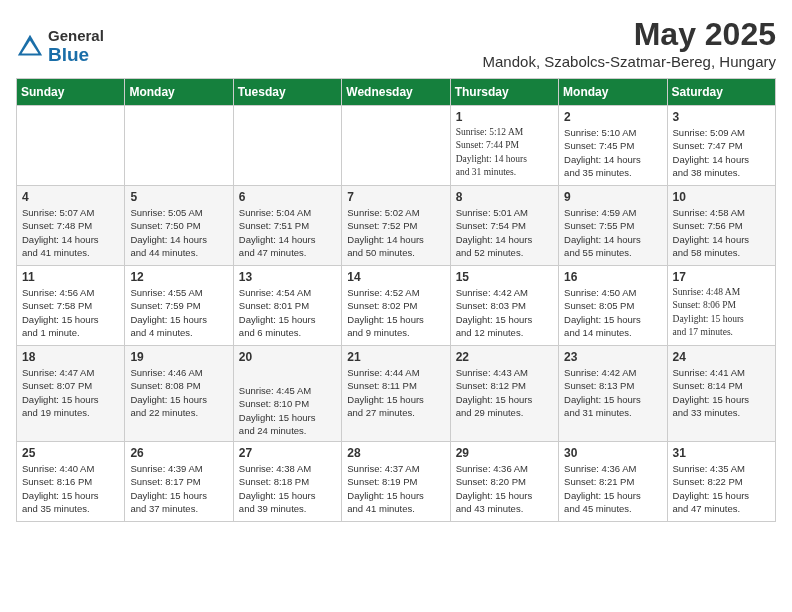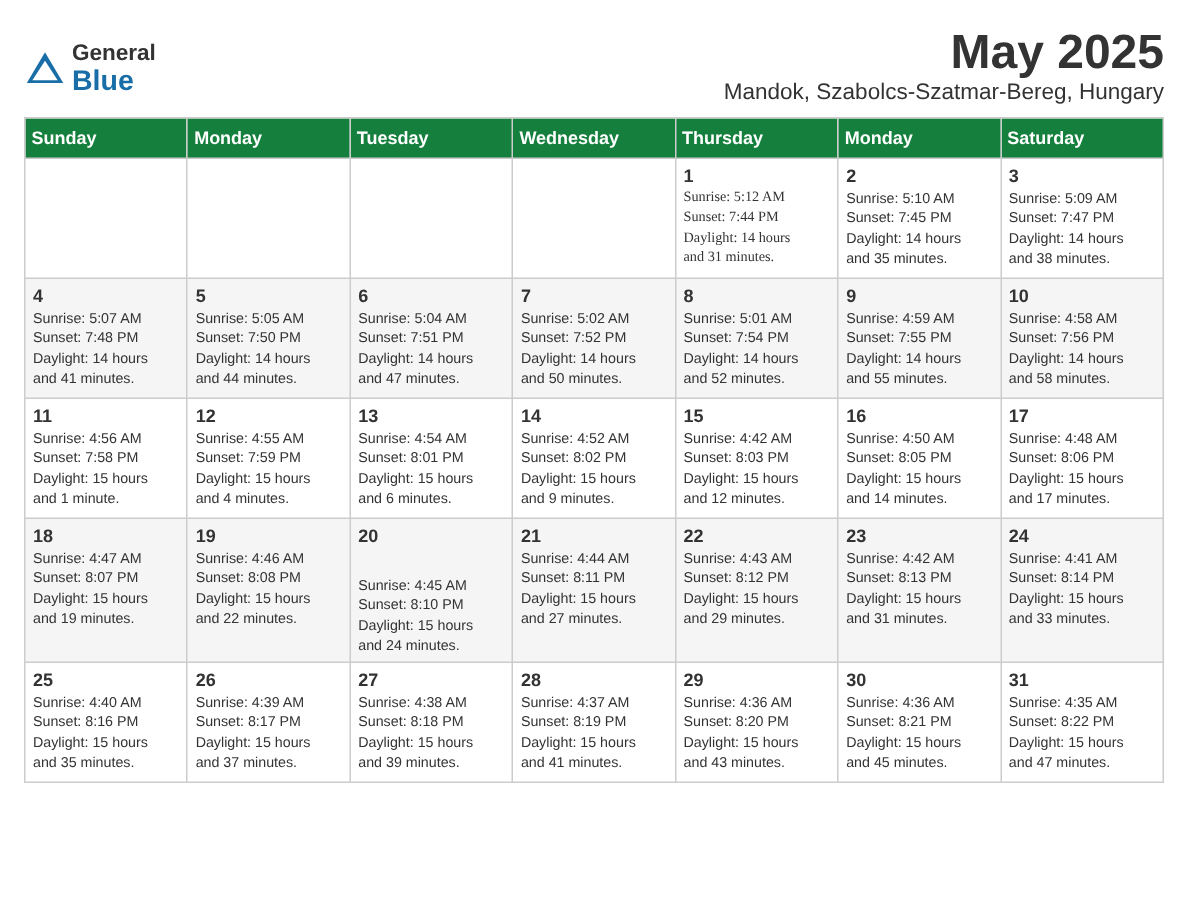--- a/index.html
+++ b/index.html
@@ -243,21 +243,21 @@
         </td>
         <td>
           <span class="day-number">16</span>
           <div class="day-info" style="white-space: pre-line;">Sunrise: 4:50 AM
 Sunset: 8:05 PM
 Daylight: 15 hours
 and 14 minutes.</div>
         </td>
         <td>
           <span class="day-number">17</span>
-          <div class="day-info" style="white-space: pre-line;">Sunrise: 4:48 AM
+          <div class="day-info" style="white-space: pre-line; font-family: Liberation Serif, serif;">Sunrise: 4:48 AM
 Sunset: 8:06 PM
 Daylight: 15 hours
 and 17 minutes.</div>
         </td>
       </tr>
       <tr>
         <td>
           <span class="day-number">18</span>
           <div class="day-info" style="white-space: pre-line;">Sunrise: 4:47 AM
 Sunset: 8:07 PM

